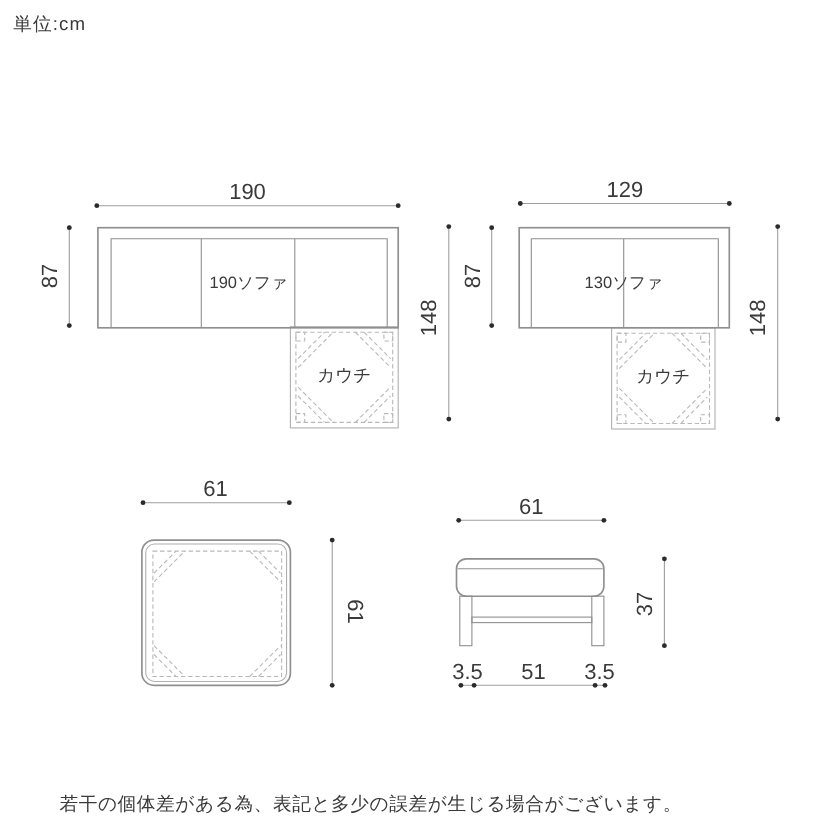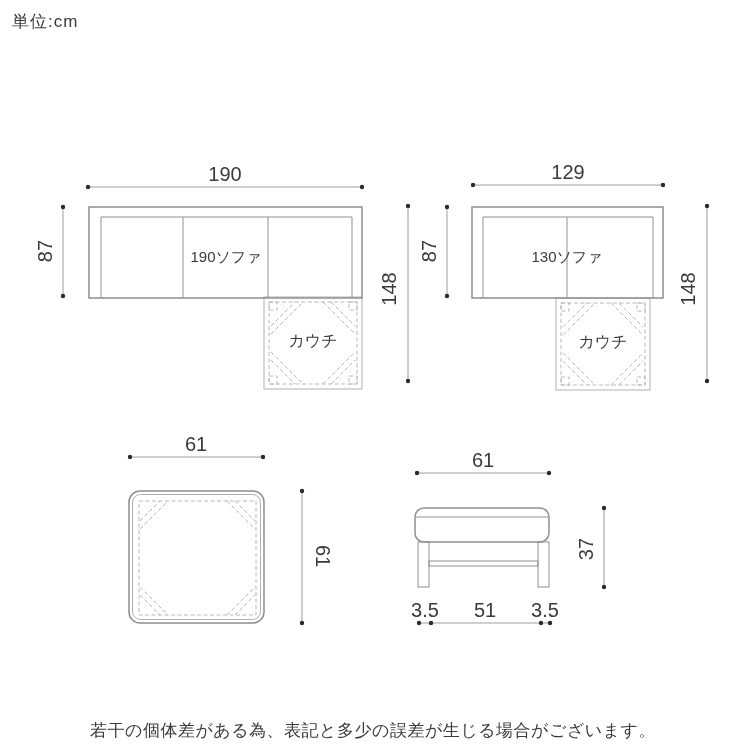--- a/index.html
+++ b/index.html
@@ -9,21 +9,21 @@
     background:#ffffff;
     font-family:"Liberation Sans","DejaVu Sans",sans-serif;
     overflow:hidden;
   }
   .unit-note{
     position:absolute;left:12px;top:10px;
     font-size:17px;color:#3a3a3a;letter-spacing:1px;
   }
   .disclaimer{
     position:absolute;left:0;top:719px;width:674px;
-    text-align:center;font-size:17px;color:#3a3a3a;letter-spacing:0.5px;padding-left:36px;
+    text-align:center;font-size:17px;color:#3a3a3a;letter-spacing:0.5px;
   }
   svg{position:absolute;left:0;top:0;}
   .outline{fill:none;stroke:#8f8f8f;stroke-width:1.5;}
   .thin{fill:none;stroke:#8f8f8f;stroke-width:1;}
   .lite{fill:none;stroke:#b0b0b0;stroke-width:1;}
   .dash{fill:none;stroke:#b8b8b8;stroke-width:1;stroke-dasharray:4 2.5;}
   .dim{stroke:#9e9e9e;stroke-width:1;}
   .dot{fill:#2b2b2b;}
   text{fill:#3a3a3a;}
   .num{font-size:20px;}

